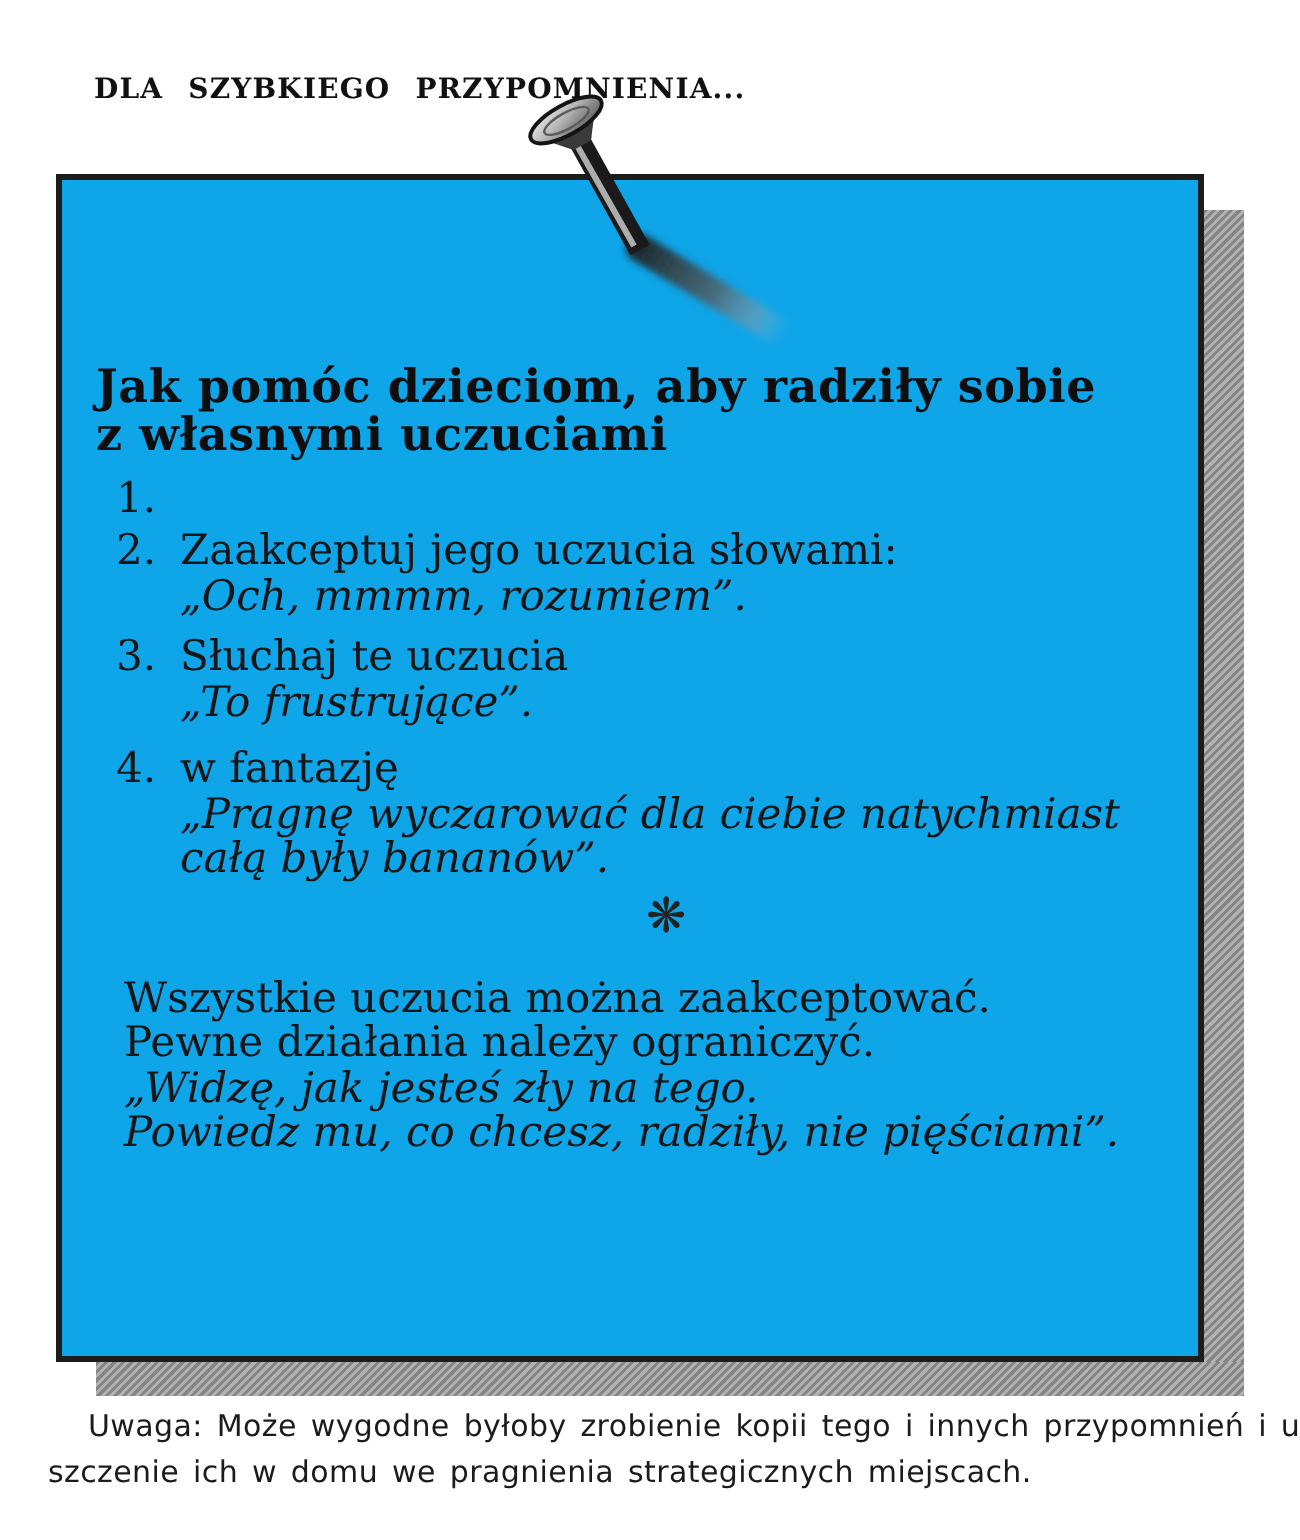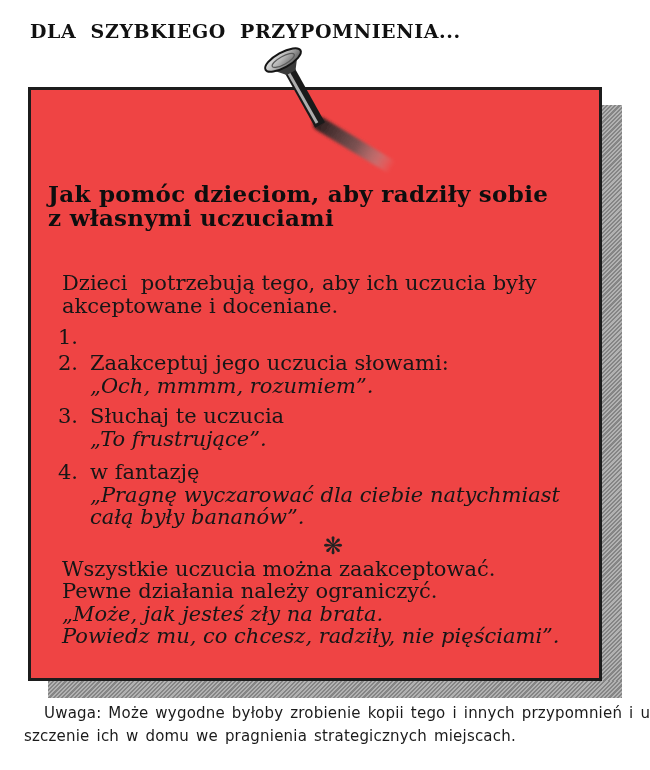--- a/index.html
+++ b/index.html
@@ -1,55 +1,55 @@
 <!DOCTYPE html>
 <html><head>
 <meta charset="utf-8">
 <style>
   html,body{margin:0;padding:0;background:#ffffff;}
   .page{
     position:relative;width:650px;height:770px;background:#ffffff;overflow:hidden;
     font-family:"DejaVu Serif","Liberation Serif",serif;color:#161616;
   }
   .header{
-    position:absolute;left:30px;top:20px;margin:0;
-    font-size:19px;font-weight:bold;letter-spacing:0.6px;word-spacing:7px;
+    position:absolute;left:30px;top:20px;margin:17px;
+    font-size:14px;font-weight:bold;letter-spacing:0.6px;word-spacing:7px;
     font-family:"DejaVu Serif","Liberation Serif",serif;color:#111;text-align:right;
   }
   
   .shadow{
     position:absolute;
     background-color:#9a9a9a;
     background-image:repeating-linear-gradient(135deg,#858585 0 1.5px,#b2b2b2 1.5px 3px);
   }
   .shadow-right{left:602px;top:105px;width:20px;height:593px;}
   .shadow-bottom{left:48px;top:681px;width:574px;height:17px;}
   .card{
     position:absolute;left:28px;top:87px;width:574px;height:594px;
-    background:#ef4444;border:3px solid #1c1c1c;box-sizing:border-box;z-index:1;
+    background:#0ea5e9;border:3px solid #1c1c1c;box-sizing:border-box;z-index:1;
   }
   .line{display:block;white-space:pre;}
   .card-title{
     margin:92px 0 0 17px;font-size:23px;line-height:24px;font-weight:bold;
     letter-spacing:0.3px;color:#0e0e0e;
   }
   .intro{margin:42px 0 0 31px;font-size:21px;line-height:23px;}
   .list-item{display:flex;margin-left:27px;font-size:21px;line-height:23px;}
   .item-1{margin-top:8px;}
   .item-2{margin-top:3px;}
   .item-3{margin-top:7px;}
   .item-4{margin-top:10px;line-height:22.5px;}
   .item-num{width:32px;flex:0 0 32px;}
   .quote{font-style:italic;}
   .star{
     margin:5px 0 0 0;padding-left:36px;text-align:center;
     font-size:24px;line-height:24px;color:#222;
     font-family:"DejaVu Sans","Liberation Sans",sans-serif;
   }
-  .closing{margin:0 0 0 31px;font-size:21px;line-height:22.5px;}
+  .closing{margin:18px 0 0 31px;font-size:21px;line-height:22.5px;}
   .nail{position:absolute;left:230px;top:40px;z-index:3;}
   .footnote{
     position:absolute;left:24px;top:702px;width:610px;margin:0;
     font-family:"DejaVu Sans","Liberation Sans",sans-serif;
     font-size:15px;line-height:23px;letter-spacing:0.2px;word-spacing:2px;color:#1b1b1b;
   }
   .footnote .line:first-child{padding-left:20px;}
 </style>
 </head>
 <body>
@@ -61,24 +61,20 @@
   <div class="shadow shadow-right"></div>
   <div class="shadow shadow-bottom"></div>
 
   <div class="card">
 
     <h2 class="card-title">
       <span class="line">Jak pomóc dzieciom, aby radziły sobie</span>
       <span class="line">z własnymi uczuciami</span>
     </h2>
 
-    <p class="intro">
-      <span class="line">Dzieci  potrzebują tego, aby ich uczucia były</span>
-      <span class="line">akceptowane i doceniane.</span>
-    </p>
 
     <div class="list-item item-1">
       <span class="item-num">1.</span>
     </div>
 
     <div class="list-item item-2">
       <span class="item-num">2.</span>
       <div class="item-body">
         <span class="line">Zaakceptuj jego uczucia słowami:</span>
         <span class="line quote">„Och, mmmm, rozumiem”.</span>
@@ -100,21 +96,21 @@
         <span class="line quote">„Pragnę wyczarować dla ciebie natychmiast</span>
         <span class="line quote">całą były bananów”.</span>
       </div>
     </div>
 
     <div class="star">❋</div>
 
     <p class="closing">
       <span class="line">Wszystkie uczucia można zaakceptować.</span>
       <span class="line">Pewne działania należy ograniczyć.</span>
-      <span class="line quote">„Może, jak jesteś zły na brata.</span>
+      <span class="line quote">„Widzę, jak jesteś zły na tego.</span>
       <span class="line quote">Powiedz mu, co chcesz, radziły, nie pięściami”.</span>
     </p>
 
   </div>
 
   <svg class="nail" viewBox="0 0 180 140" width="180" height="140" aria-hidden="true">
     <defs>
       <linearGradient id="tailGrad" gradientUnits="userSpaceOnUse" x1="90" y1="85" x2="162" y2="128">
         <stop offset="0" stop-color="#1e1e1e" stop-opacity="0.9"></stop>
         <stop offset="0.5" stop-color="#555555" stop-opacity="0.75"></stop>

